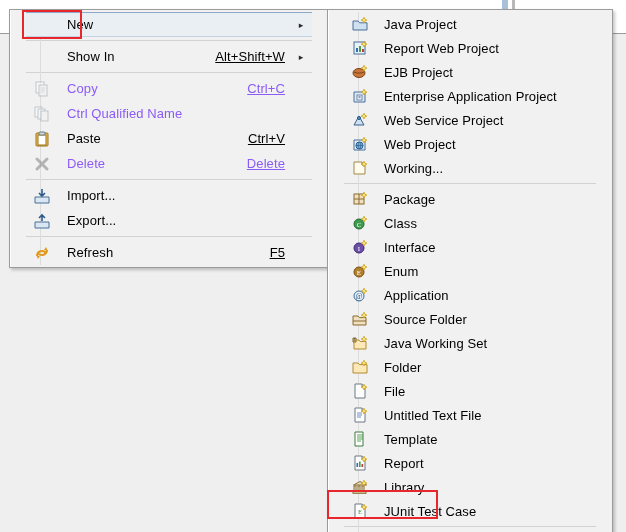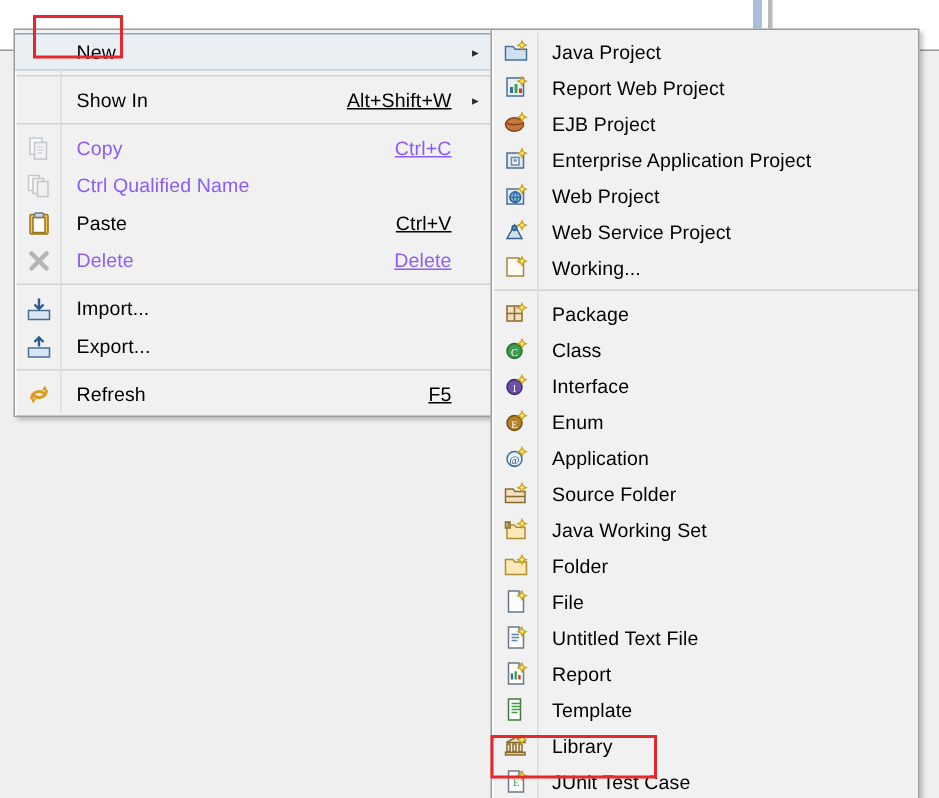--- a/index.html
+++ b/index.html
@@ -42,22 +42,21 @@
     font-family: "DejaVu Sans", sans-serif;
   }
 
   
   .menu {
     position: absolute;
     background: #f1f1f1;
     border: 1px solid #9b9b9b;
     box-shadow: 2px 2px 3px rgba(0,0,0,0.22);
     box-sizing: border-box;
-    padding: 2px 0;
-    margin-top: 10px;
+    padding: 2px 16px;
   }
   .menu::before {
     
     content: "";
     position: absolute;
     left: 0; top: 0; bottom: 0;
     width: 1px;
     background: #ffffff;
   }
 
@@ -326,41 +325,41 @@
             <rect x="5" y="7" width="5" height="5" fill="#f5f7fa" stroke="#6c8aa8"></rect>
             <circle cx="7.5" cy="9" r="1.2" fill="#8aa2b8"></circle>
             <path d="M12 1.2l.9 2 2 .9-2 .9-.9 2-.9-2-2-.9 2-.9z" fill="#ffe680" stroke="#c8a11a" stroke-width=".8"></path>
           </svg>
         </span>
         <span class="label">Enterprise Application Project</span>
       </div>
       <div class="menu-item">
         <span class="icon-cell">
           <svg class="ico" viewBox="0 0 16 16" style="opacity:1">
+            <path d="M2 13l5-9 5 9z" fill="#cfe0f0" stroke="#36618e"></path>
+            <circle cx="7" cy="6" r="1.6" fill="#4a8cc4" stroke="#2d5e8c"></circle>
+            <path d="M12 1.2l.9 2 2 .9-2 .9-.9 2-.9-2-2-.9 2-.9z" fill="#ffe680" stroke="#c8a11a" stroke-width=".8"></path>
+          </svg>
+        </span>
+        <span class="label">Web Service Project</span>
+      </div>
+      <div class="menu-item">
+        <span class="icon-cell">
+          <svg class="ico" viewBox="0 0 16 16" style="opacity:1">
             <path d="M2 4h11v10H2z" fill="#e4eef7" stroke="#4a6f97"></path>
             <circle cx="7.5" cy="9.5" r="3.6" fill="#77b4e0" stroke="#2d5e8c"></circle>
             <path d="M4 9.5h7M7.5 6c1.8 2 1.8 5 0 7M7.5 6c-1.8 2-1.8 5 0 7" stroke="#2d5e8c" fill="none" stroke-width=".7"></path>
             <path d="M12 1.2l.9 2 2 .9-2 .9-.9 2-.9-2-2-.9 2-.9z" fill="#ffe680" stroke="#c8a11a" stroke-width=".8"></path>
           </svg>
         </span>
         <span class="label">Web Project</span>
       </div>
       <div class="menu-item">
         <span class="icon-cell">
           <svg class="ico" viewBox="0 0 16 16" style="opacity:1">
-            <path d="M2 13l5-9 5 9z" fill="#cfe0f0" stroke="#36618e"></path>
-            <circle cx="7" cy="6" r="1.6" fill="#4a8cc4" stroke="#2d5e8c"></circle>
-            <path d="M12 1.2l.9 2 2 .9-2 .9-.9 2-.9-2-2-.9 2-.9z" fill="#ffe680" stroke="#c8a11a" stroke-width=".8"></path>
-          </svg>
-        </span>
-        <span class="label">Web Service Project</span>
-      </div>
-      <div class="menu-item">
-        <span class="icon-cell">
-          <svg class="ico" viewBox="0 0 16 16" style="opacity:1">
             <path d="M2 2h8l3 3v9H2z" fill="#fffbee" stroke="#a08a42"></path>
             <path d="M10 2v3h3" fill="#f0e6c0" stroke="#a08a42"></path>
             <path d="M12 1.2l.9 2 2 .9-2 .9-.9 2-.9-2-2-.9 2-.9z" fill="#ffe680" stroke="#c8a11a" stroke-width=".8"></path>
           </svg>
         </span>
         <span class="label">Working...</span>
       </div>
       <div class="separator"></div>
       <div class="menu-item">
         <span class="icon-cell">
@@ -455,46 +454,46 @@
       <div class="menu-item">
         <span class="icon-cell">
           <svg class="ico" viewBox="0 0 16 16" style="opacity:1">
             <path d="M3 1h7l3 3v11H3z" fill="#fdfdfd" stroke="#6b7a86" stroke-width="1"></path>
             <path d="M10 1v3h3" fill="#dde6ee" stroke="#6b7a86" stroke-width="1"></path>
             <path d="M5 6h5M5 8h5M5 10h4" stroke="#5b86b5" stroke-width=".9"></path>
             <path d="M12 1.2l.9 2 2 .9-2 .9-.9 2-.9-2-2-.9 2-.9z" fill="#ffe680" stroke="#c8a11a" stroke-width=".8"></path>
           </svg>
         </span>
         <span class="label">Untitled Text File</span>
+      </div>
+      <div class="menu-item">
+        <span class="icon-cell">
+          <svg class="ico" viewBox="0 0 16 16" style="opacity:1">
+            <path d="M3 1h8v14H3z" fill="#fdfdfd" stroke="#3f7a3f"></path>
+            <path d="M5 4h6M5 6h6M5 8h6M5 10h4" stroke="#4a9a4a" stroke-width=".9"></path>
+          </svg>
+        </span>
+        <span class="label">Template</span>
       </div>
       <div class="menu-item">
         <span class="icon-cell">
           <svg class="ico" viewBox="0 0 16 16" style="opacity:1">
             <path d="M3 1h7l3 3v11H3z" fill="#fdfdfd" stroke="#6b7a86" stroke-width="1"></path>
             <path d="M10 1v3h3" fill="#dde6ee" stroke="#6b7a86" stroke-width="1"></path>
             <rect x="4.5" y="8" width="1.6" height="4" fill="#2f6fb0"></rect>
             <rect x="7" y="6.5" width="1.6" height="5.5" fill="#49a14a"></rect>
             <rect x="9.5" y="9" width="1.6" height="3" fill="#c43b3b"></rect>
             <path d="M12 1.2l.9 2 2 .9-2 .9-.9 2-.9-2-2-.9 2-.9z" fill="#ffe680" stroke="#c8a11a" stroke-width=".8"></path>
           </svg>
         </span>
         <span class="label">Report</span>
       </div>
       <div class="menu-item">
         <span class="icon-cell">
           <svg class="ico" viewBox="0 0 16 16" style="opacity:1">
-            <path d="M3 1h8v14H3z" fill="#fdfdfd" stroke="#3f7a3f"></path>
-            <path d="M5 4h6M5 6h6M5 8h6M5 10h4" stroke="#4a9a4a" stroke-width=".9"></path>
-          </svg>
-        </span>
-        <span class="label">Template</span>
-      </div>
-      <div class="menu-item">
-        <span class="icon-cell">
-          <svg class="ico" viewBox="0 0 16 16" style="opacity:1">
             <path d="M1.5 6L8 2.5 14.5 6z" fill="#e7e0c4" stroke="#8a6b2f"></path>
             <rect x="2" y="7" width="2" height="5" fill="#efe9d2" stroke="#8a6b2f"></rect>
             <rect x="6" y="7" width="2" height="5" fill="#efe9d2" stroke="#8a6b2f"></rect>
             <rect x="10" y="7" width="2" height="5" fill="#efe9d2" stroke="#8a6b2f"></rect>
             <rect x="1" y="12.5" width="13" height="1.8" fill="#d8cfa8" stroke="#8a6b2f"></rect>
             <path d="M12 1.2l.9 2 2 .9-2 .9-.9 2-.9-2-2-.9 2-.9z" fill="#ffe680" stroke="#c8a11a" stroke-width=".8"></path>
           </svg>
         </span>
         <span class="label">Library</span>
       </div>

